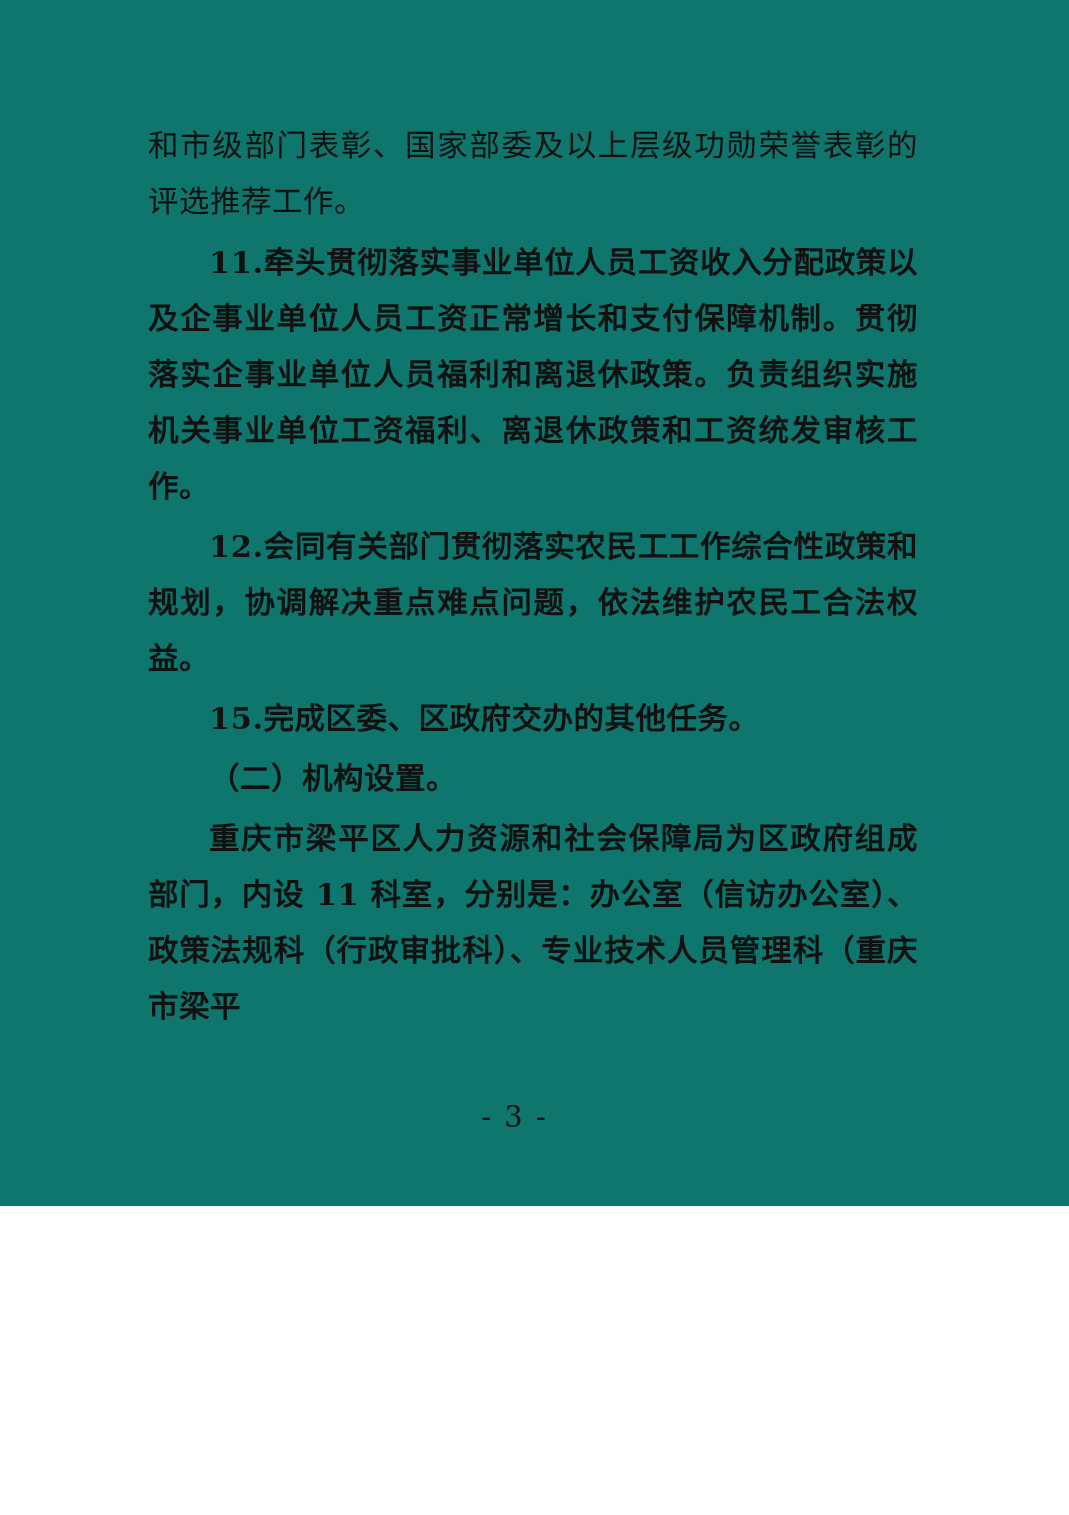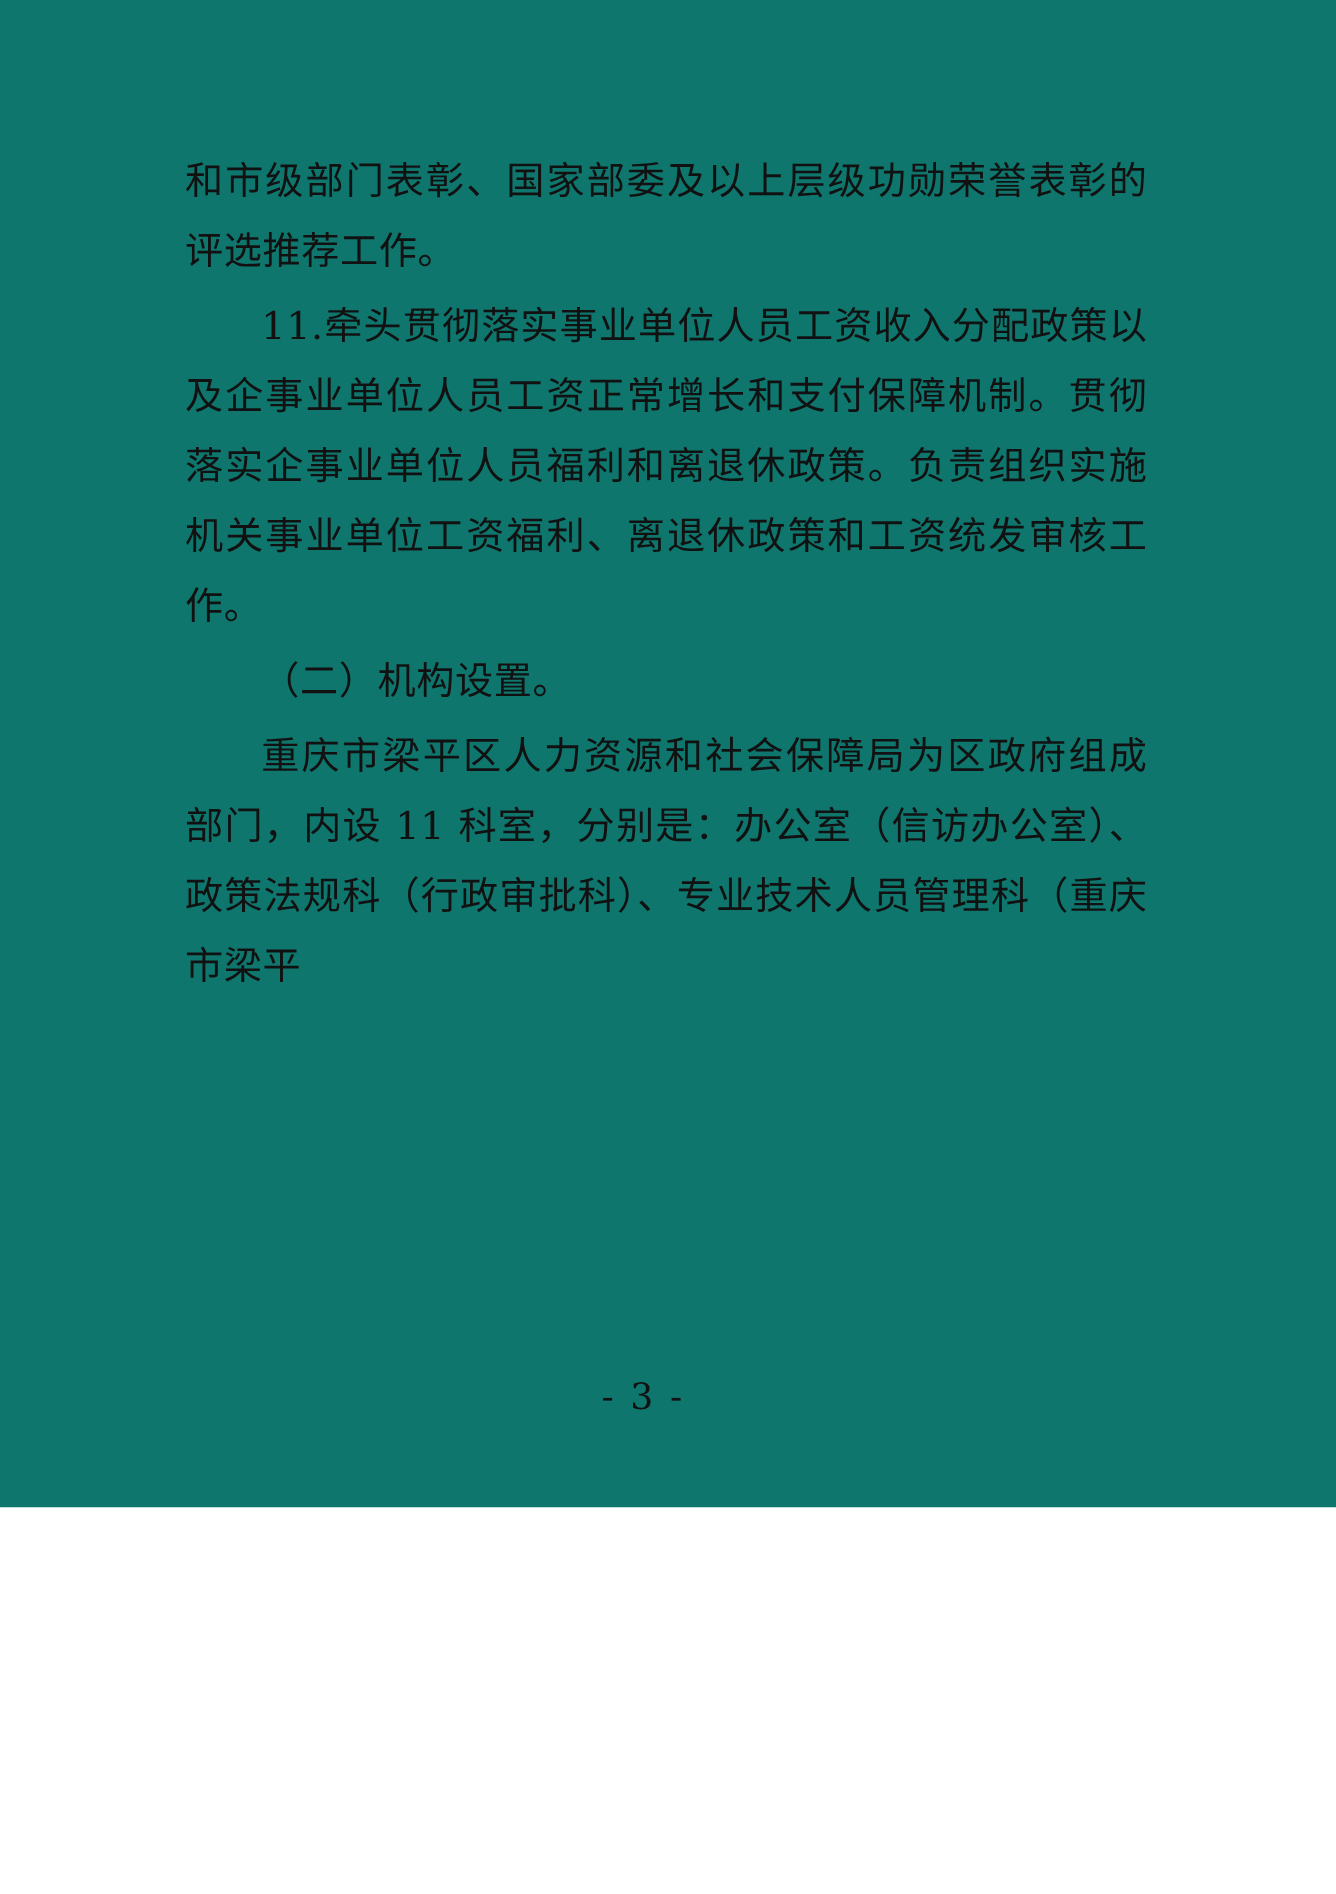--- a/index.html
+++ b/index.html
@@ -26,20 +26,21 @@
     margin: 0 0 4px 0;
     font-size: 30.5px;
     line-height: 56px;
     letter-spacing: 0.5px;
     text-align: justify;
     text-justify: inter-ideograph;
     word-break: break-all;
   }
   p.indent {
     text-indent: 61px;
+    font-weight: bold;
   }
   .pagenum {
     position: absolute;
     left: 0;
     right: 0;
     bottom: 72px;
     text-align: center;
     font-size: 29px;
     font-family: "DejaVu Serif", "Liberation Serif", serif;
     color: #111111;
@@ -48,19 +49,21 @@
   }
 </style>
 </head>
 <body>
 
 <div class="page">
 
   <div class="content">
     <p class="para">和市级部门表彰、国家部委及以上层级功勋荣誉表彰的评选推荐工作。</p>
     <p class="para indent">11.牵头贯彻落实事业单位人员工资收入分配政策以及企事业单位人员工资正常增长和支付保障机制。贯彻落实企事业单位人员福利和离退休政策。负责组织实施机关事业单位工资福利、离退休政策和工资统发审核工作。</p>
+    <p class="para indent">12.会同有关部门贯彻落实农民工工作综合性政策和规划，协调解决重点难点问题，依法维护农民工合法权益。</p>
+    <p class="para indent">15.完成区委、区政府交办的其他任务。</p>
     <p class="para indent">（二）机构设置。</p>
     <p class="para indent">重庆市梁平区人力资源和社会保障局为区政府组成部门，内设 11 科室，分别是：办公室（信访办公室）、政策法规科（行政审批科）、专业技术人员管理科（重庆市梁平</p>
   </div>
 
   <div class="pagenum">- 3 -</div>
 
 </div>
 
 </body></html>

